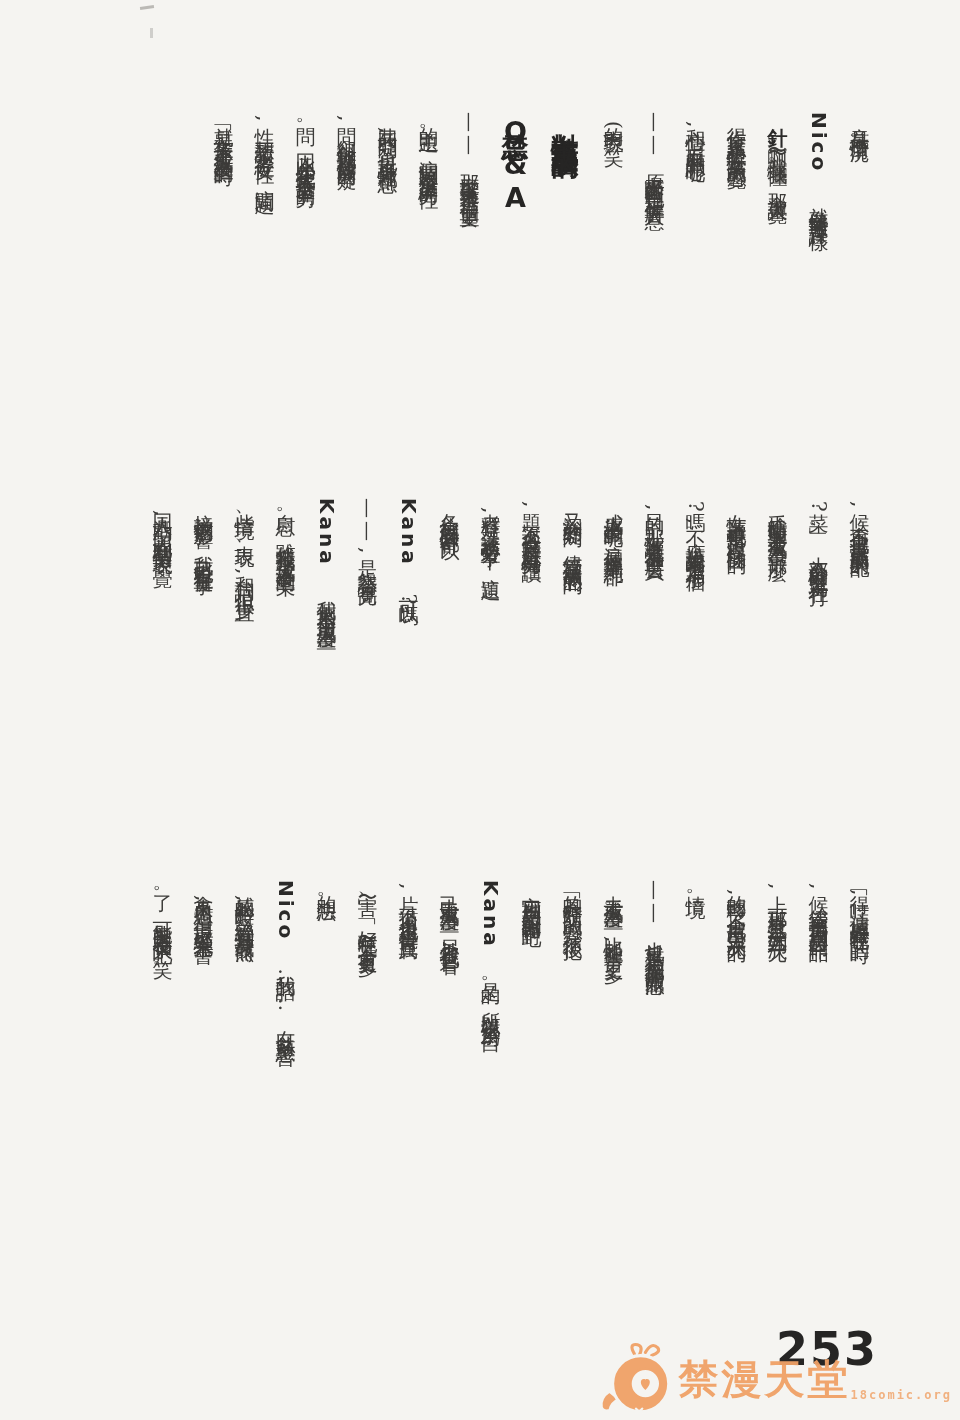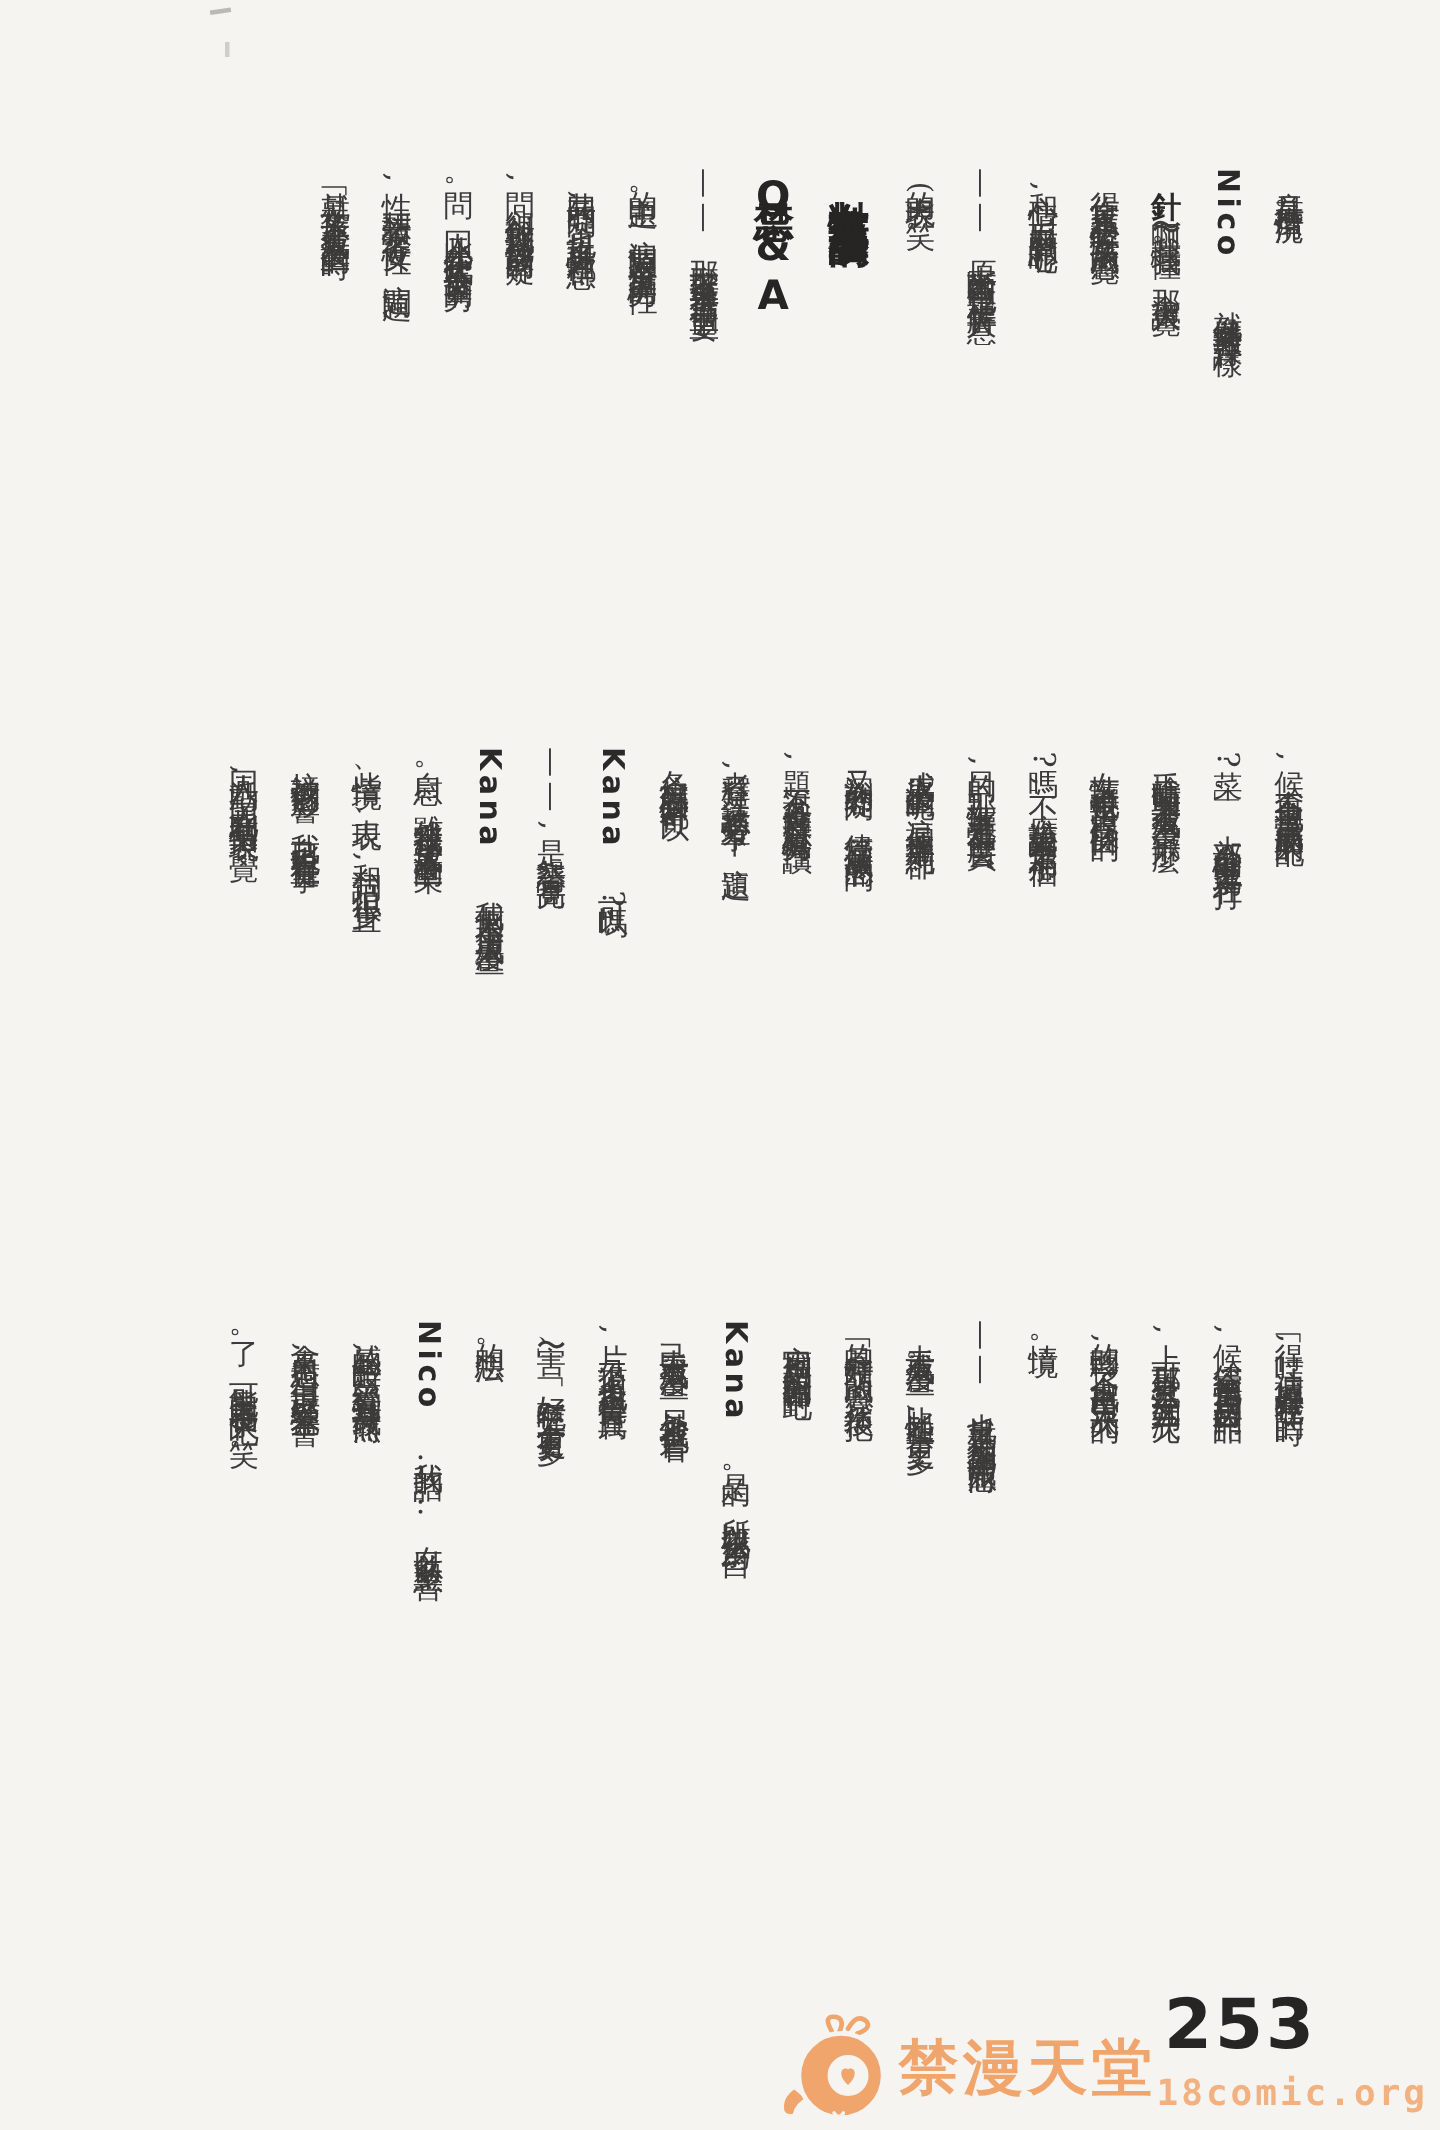--- a/index.html
+++ b/index.html
@@ -72,21 +72,21 @@
     opacity:.95;
     z-index:2;
   }
   .wm-text{display:flex;align-items:center;}
   .wm-name{
     font-family:"DejaVu Sans","Liberation Sans",sans-serif;
     font-weight:700;font-size:40px;letter-spacing:3px;line-height:1.05;
   }
   .wm-url{
     font-family:"DejaVu Sans Mono","Liberation Mono",monospace;
-    font-weight:700;font-size:24px;letter-spacing:2px;opacity:.85;margin-top:31px;
+    font-weight:700;font-size:12px;letter-spacing:2px;opacity:.85;margin-top:31px;
   }
   .mascot{width:78px;height:78px;flex:0 0 auto;}
 </style>
 </head>
 <body>
 
 <div class="page">
   <div class="speck speck1"></div>
   <div class="speck speck2"></div>
 

